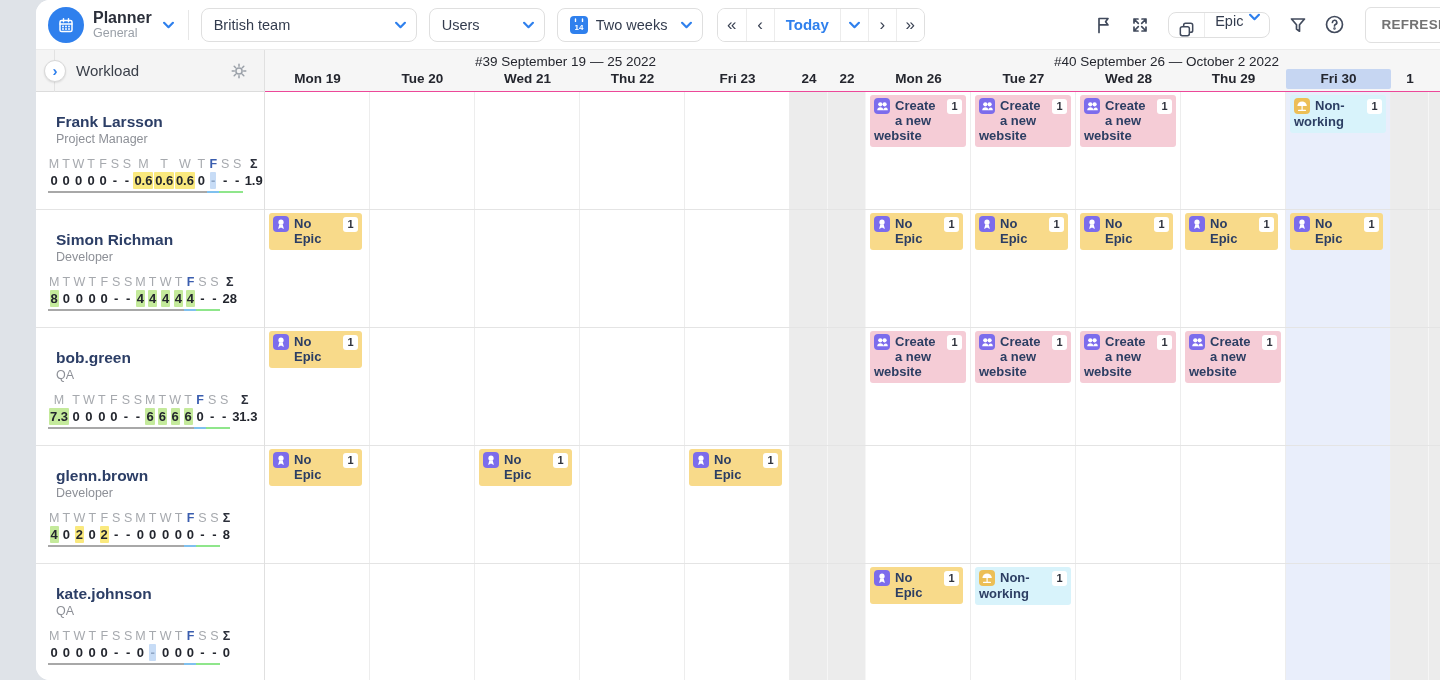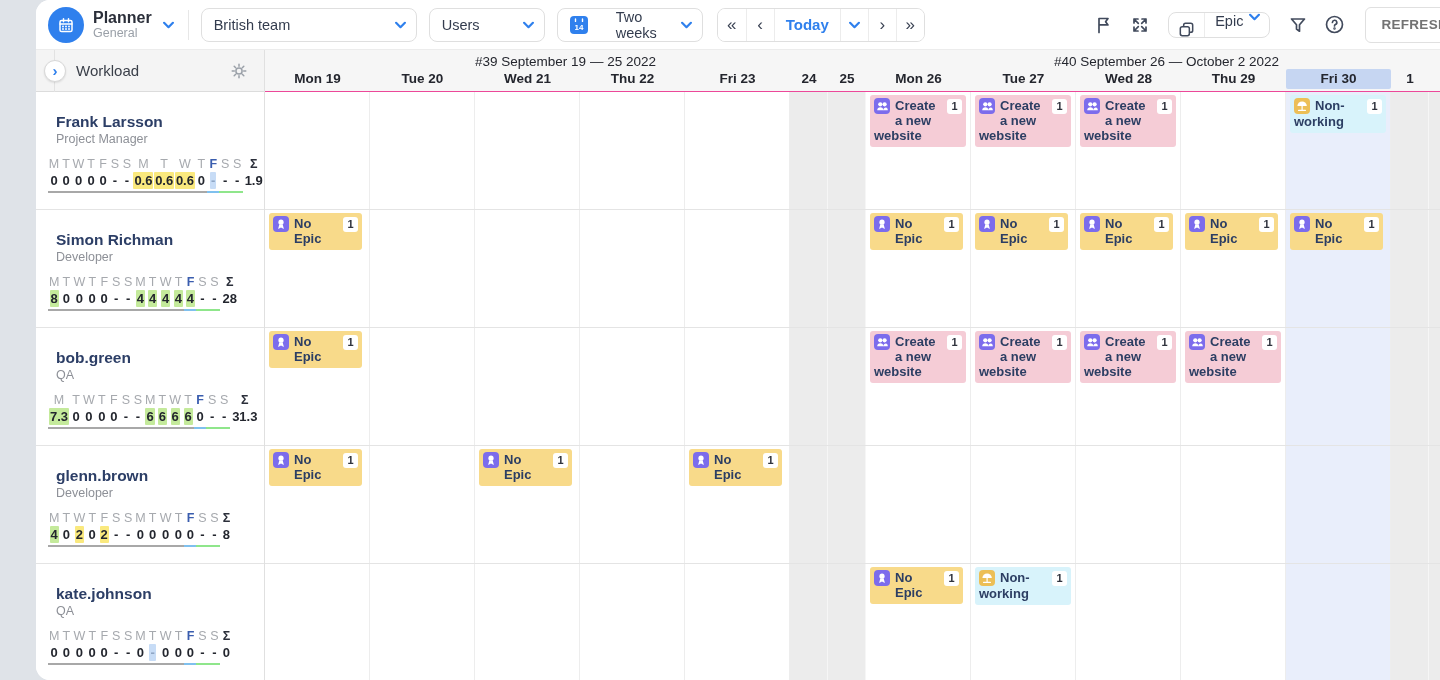--- a/index.html
+++ b/index.html
@@ -11,21 +11,21 @@
   .brand { display:flex; align-items:center; gap:9px; cursor:pointer; }
   .logo { width:36px; height:36px; border-radius:50%; background:#2f80ed; display:flex; align-items:center; justify-content:center; }
   .brand-text .title { font-size:16px; font-weight:bold; color:#2b2f3a; line-height:17px;}
   .brand-text .subtitle { font-size:12.5px; color:#9aa0a8; line-height:14px; }
   .chev-blue { margin-left:2px; }
   .vsep { width:1px; height:30px; background:#e7e7e7; margin:0 12px 0 14px; }
   .select { height:34px; border:1px solid #dfdfdf; border-radius:8px; display:flex; align-items:center; padding:0 10px 0 12px; font-size:14.5px; color:#333c4e; background:#fff; cursor:pointer; }
   .select .sel-label { flex:1; }
   .select.team { width:216px; margin-right:12px; }
   .select.users { width:116px; margin-right:12px; }
-  .select.range { width:146px;gap:20px; }
+  .select.range { width:146px; }
   .cal14 { margin-right:8px; flex:0 0 auto; display:flex; }
   .navgroup { height:34px; display:flex; align-items:stretch; border:1px solid #dfdfdf; border-radius:8px; overflow:hidden; margin-left:14px; background:#fff; }
   .nav-btn { min-width:28px; padding:0 7px; display:flex; align-items:center; justify-content:center; font-size:17px; color:#3b4354; background:#fff; border:none; border-left:1px solid #ececec; cursor:pointer; }
   .nav-btn:first-child { border-left:none; }
   .nav-btn.today { color:#2f80ed; font-size:15px; font-weight:bold; padding:8px 11px; }
   .nav-btn.today-chev { padding:0 8px; }
   .flexspace { flex:1; }
   .icon-btn { width:36px; height:36px; border:none; background:transparent; display:flex; align-items:center; justify-content:center; cursor:pointer; }
   .epicgroup { height:26px; display:flex; align-items:flex-start; border:1px solid #dfdfdf; border-radius:8px; overflow:hidden; margin:0 10px; background:#fff; cursor:pointer; }
   .epicgroup .ei { width:36px; height:34px; display:flex; align-items:center; justify-content:center; border-right:1px solid #ececec; }
@@ -556,21 +556,21 @@
               <div class="day-cell col-weekday">
                 <span class="day-label">Thu 22</span>
               </div>
               <div class="day-cell col-weekday">
                 <span class="day-label">Fri 23</span>
               </div>
               <div class="day-cell col-weekend">
                 <span class="day-label">24</span>
               </div>
               <div class="day-cell col-weekend">
-                <span class="day-label">25</span>
+                <span class="day-label">22</span>
               </div>
             </div>
           </div>
           <div class="week-group">
             <div class="week-label">#40 September 26 — October 2 2022</div>
             <div class="days-row">
               <div class="day-cell col-weekday">
                 <span class="day-label">Mon 26</span>
               </div>
               <div class="day-cell col-weekday">

